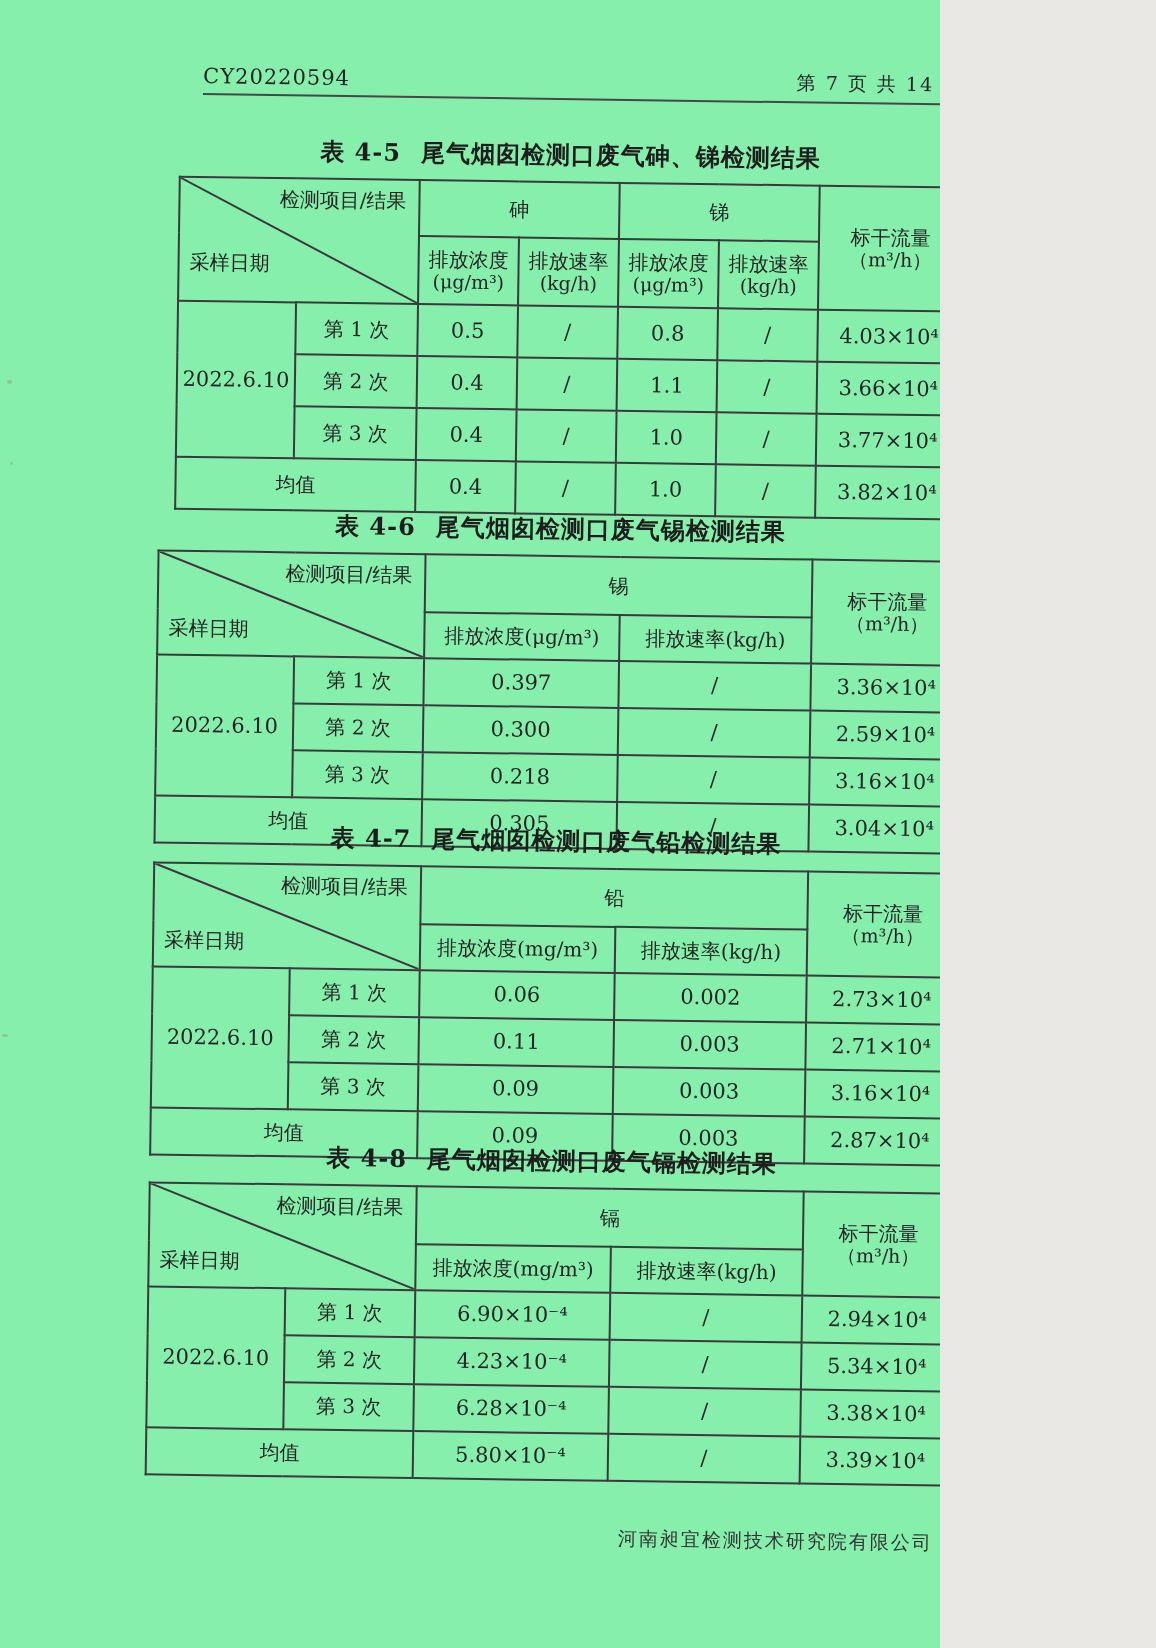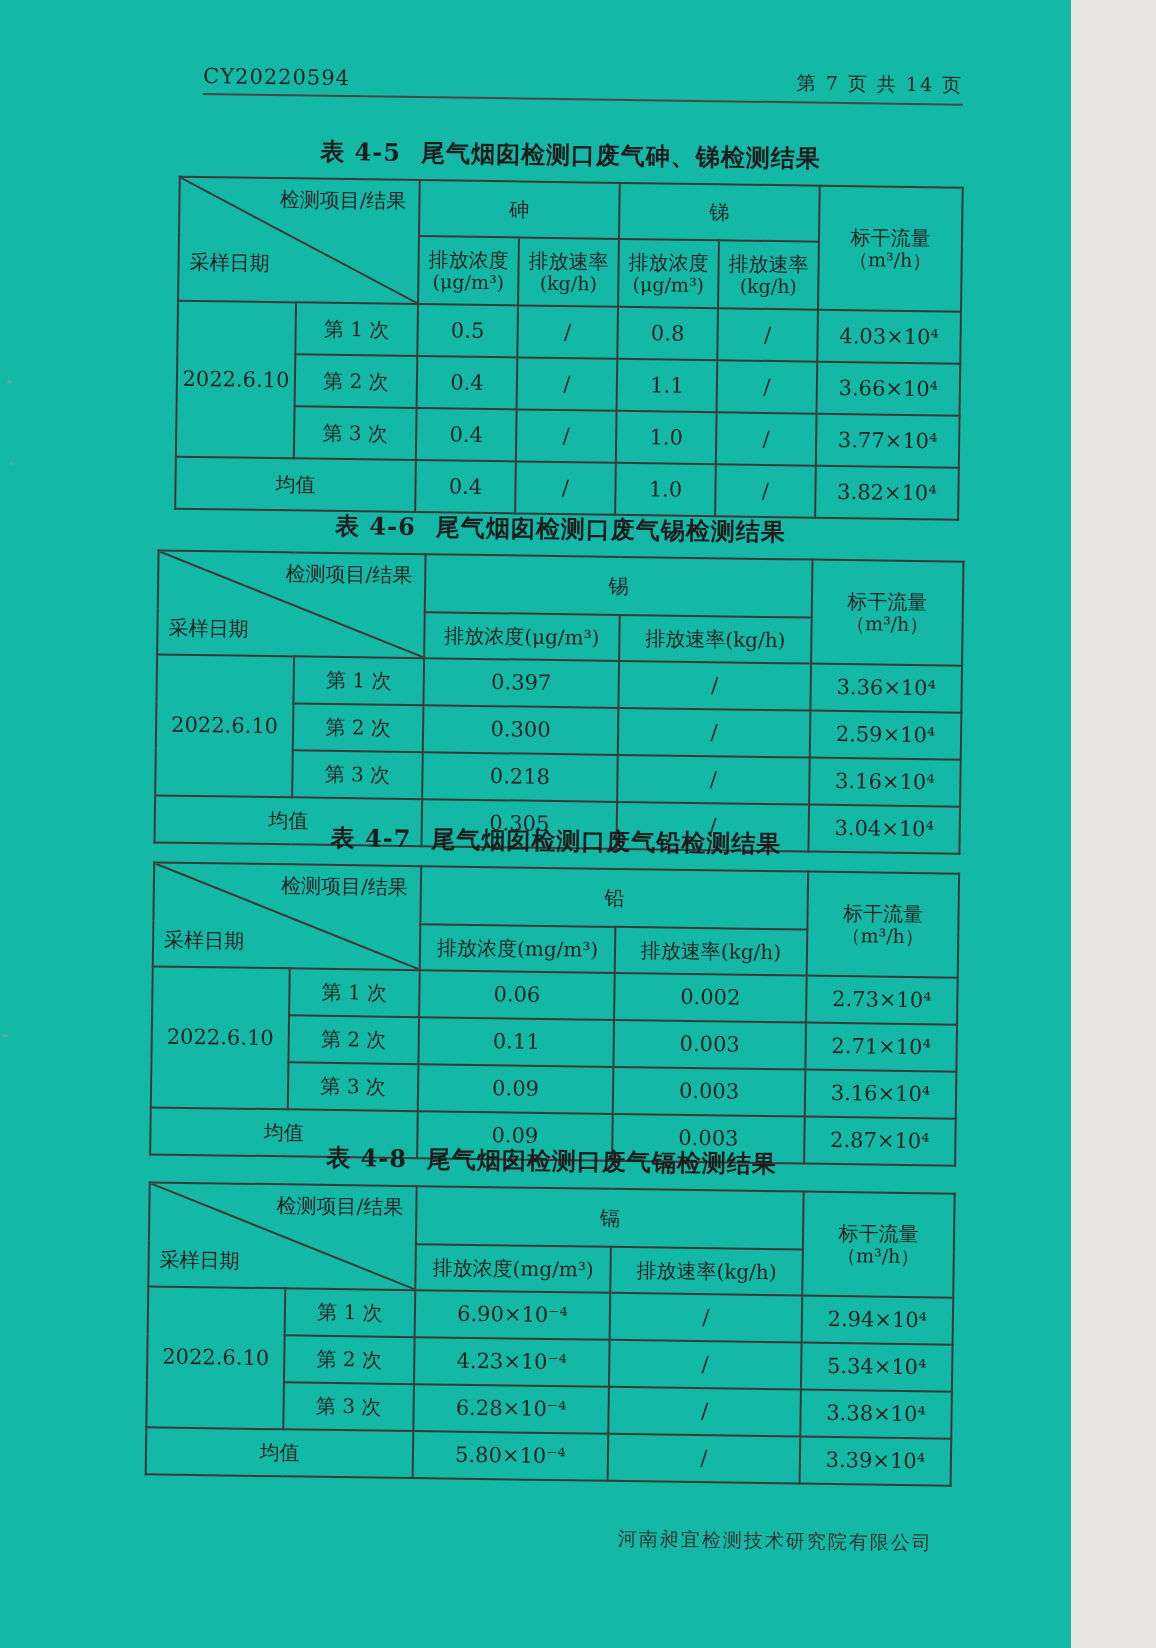--- a/index.html
+++ b/index.html
@@ -1,19 +1,19 @@
 <!DOCTYPE html>
 <html><head>
 <meta charset="utf-8">
 <style>
   html,body{margin:0;padding:0;}
   body{background:#e8e7e4;}
   .page{
-    position:relative; width:1071px; height:1648px; overflow:hidden;
-    background:#14b8a6;
+    position:relative; width:940px; height:1648px; overflow:hidden;
+    background:#86efac;
     font-family:"DejaVu Serif","Liberation Serif",serif;
     color:#242424;
   }
   .skew{position:absolute; inset:0; transform:rotate(0.8deg); transform-origin:200px 90px;}
   
   .page-header{
     position:absolute; left:203px; top:62px; width:760px;
     display:flex; justify-content:space-between; align-items:flex-end;
     border-bottom:2px solid #474747; padding-bottom:5px;
   }

